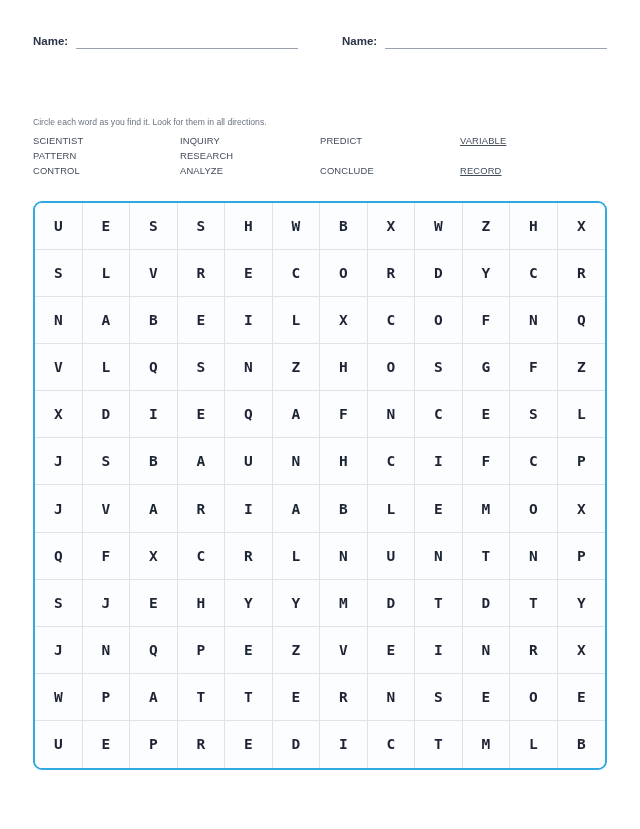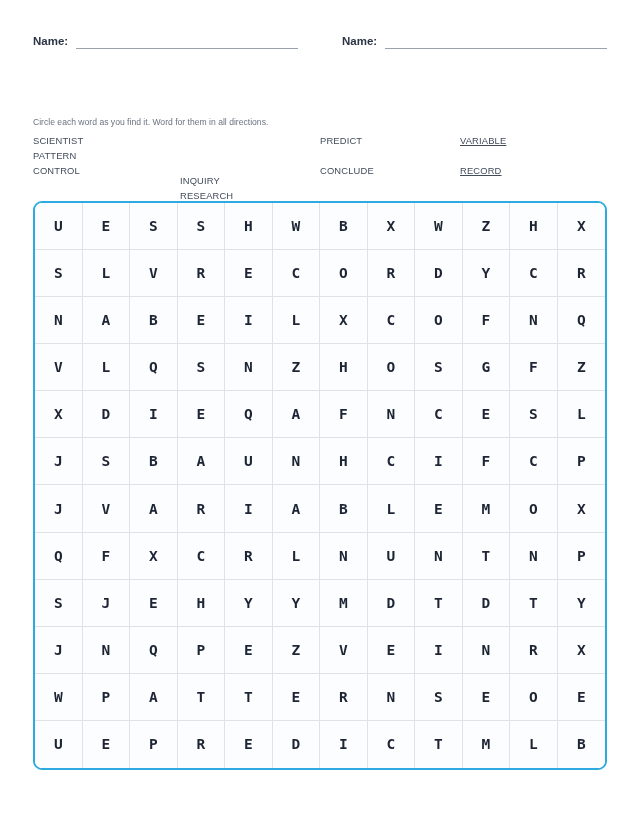--- a/index.html
+++ b/index.html
@@ -97,21 +97,21 @@
     align-items: flex-start;
   }
   .word {
     font-size: 9.4px;
     color: #414b5a;
     line-height: 15px;
     letter-spacing: 0.15px;
     white-space: nowrap;
   }
   .wc0 { width: 147px; }
-  .wc1 { width: 140px; margin-top: 40px; }
+  .wc1 { width: 140px; }
   .wc2 { width: 140px; }
   .wc3 { width: 140px; text-decoration: underline; }
 
   
   .grid-wrap {
     position: absolute;
     left: 33px;
     top: 201px;
     width: 574px;
     height: 569px;
@@ -149,21 +149,21 @@
 
   <div class="namedate">
     <span class="nd-label">Name:</span>
     <span class="nd-line"></span>
     <span class="nd-gap"></span>
     <span class="nd-label">Name:</span>
     <span class="nd-line"></span>
   </div>
 
 
-  <div class="instructions">Circle each word as you find it. Word for them in all directions.</div>
+  <div class="instructions">Circle each word as you find it. Look for them in all directions.</div>
 
   <div class="wordlist">
     <div class="word-row">
       <span class="word wc0">SCIENTIST</span>
       <span class="word wc1">INQUIRY</span>
       <span class="word wc2">PREDICT</span>
       <span class="word wc3">VARIABLE</span>
     </div>
     <div class="word-row">
       <span class="word wc0">PATTERN</span>

